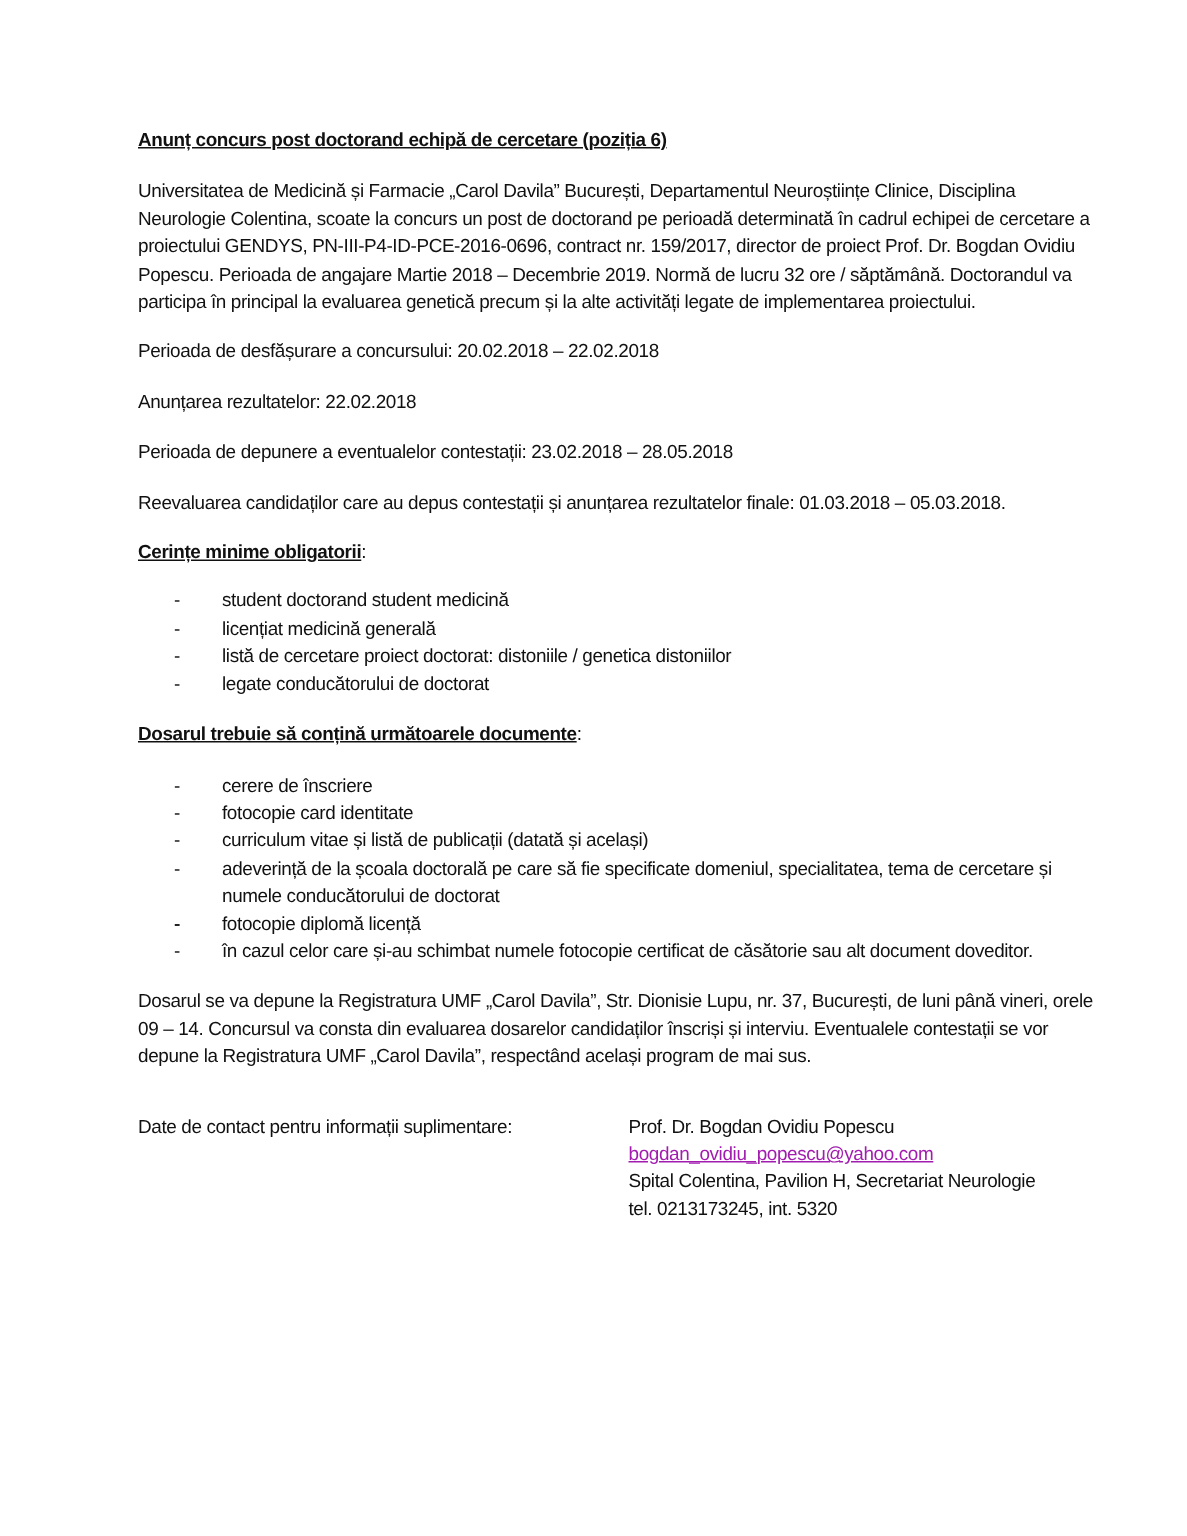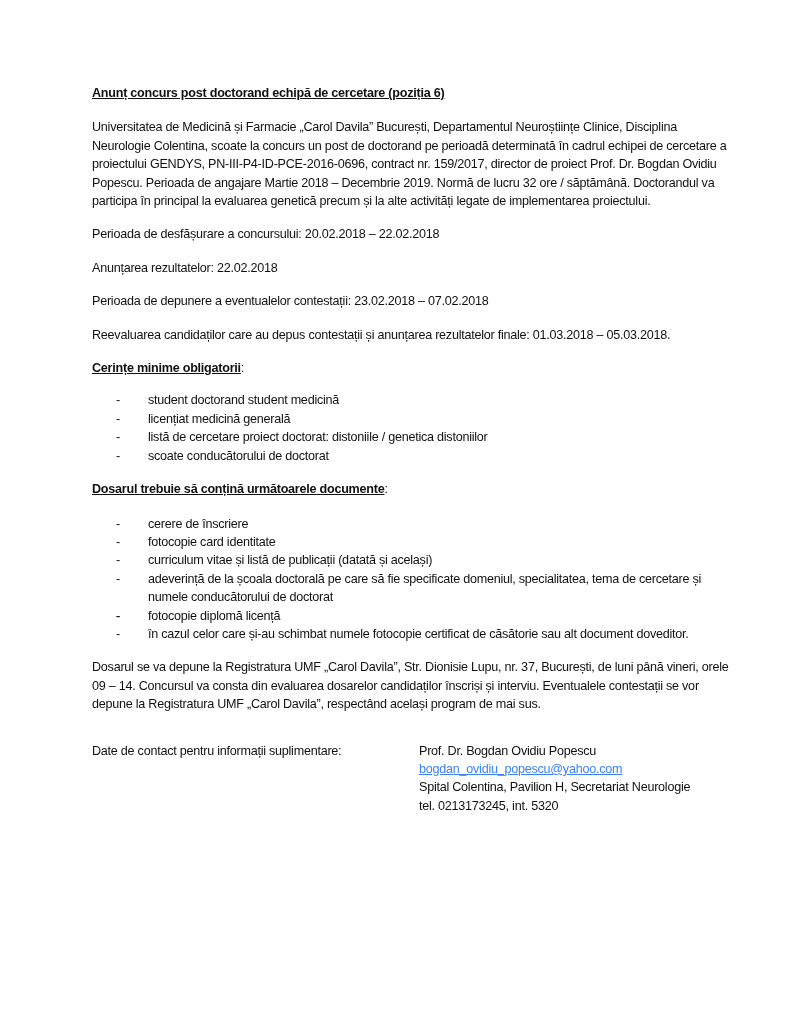--- a/index.html
+++ b/index.html
@@ -68,46 +68,46 @@
     }
     .contact .label {
       position: absolute;
       left: 0;
       top: 0;
     }
     .contact .block {
       margin-left: 327px;
     }
     .contact a {
-      color: #3b82f6;
+      color: #a21caf;
       text-decoration: underline;
     }
   </style>
 </head>
 <body>
 
 <div class="page">
   <div class="content">
 
     <p class="title">Anunț concurs post doctorand echipă de cercetare (poziția 6)</p>
 
     <p class="para">Universitatea de Medicină și Farmacie „Carol Davila” București, Departamentul Neuroștiințe Clinice, Disciplina Neurologie Colentina, scoate la concurs un post de doctorand pe perioadă determinată în cadrul echipei de cercetare a proiectului GENDYS, PN-III-P4-ID-PCE-2016-0696, contract nr. 159/2017, director de proiect Prof. Dr. Bogdan Ovidiu Popescu. Perioada de angajare Martie 2018 – Decembrie 2019. Normă de lucru 32 ore / săptămână. Doctorandul va participa în principal la evaluarea genetică precum și la alte activități legate de implementarea proiectului.</p>
 
     <p class="para">Perioada de desfășurare a concursului: 20.02.2018 – 22.02.2018</p>
     <p class="para">Anunțarea rezultatelor: 22.02.2018</p>
-    <p class="para">Perioada de depunere a eventualelor contestații: 23.02.2018 – 07.02.2018</p>
+    <p class="para">Perioada de depunere a eventualelor contestații: 23.02.2018 – 28.05.2018</p>
     <p class="para">Reevaluarea candidaților care au depus contestații și anunțarea rezultatelor finale: 01.03.2018 – 05.03.2018.</p>
 
     <p class="section-heading"><span class="h">Cerințe minime obligatorii</span><span>:</span></p>
 
     <ul class="dash-list">
       <li><span class="dash">-</span><span>student doctorand student medicină</span></li>
       <li><span class="dash">-</span><span>licențiat medicină generală</span></li>
       <li><span class="dash">-</span><span>listă de cercetare proiect doctorat: distoniile / genetica distoniilor</span></li>
-      <li><span class="dash">-</span><span>scoate conducătorului de doctorat</span></li>
+      <li><span class="dash">-</span><span>legate conducătorului de doctorat</span></li>
     </ul>
 
     <p class="section-heading" style="margin-bottom:16px;"><span class="h">Dosarul trebuie să conțină următoarele documente</span><span>:</span></p>
 
     <ul class="dash-list">
       <li><span class="dash">-</span><span>cerere de înscriere</span></li>
       <li><span class="dash">-</span><span>fotocopie card identitate</span></li>
       <li><span class="dash">-</span><span>curriculum vitae și listă de publicații (datată și același)</span></li>
       <li><span class="dash">-</span><span>adeverință de la școala doctorală pe care să fie specificate domeniul, specialitatea, tema de cercetare și numele conducătorului de doctorat</span></li>
       <li><span class="dash">-</span></li>

